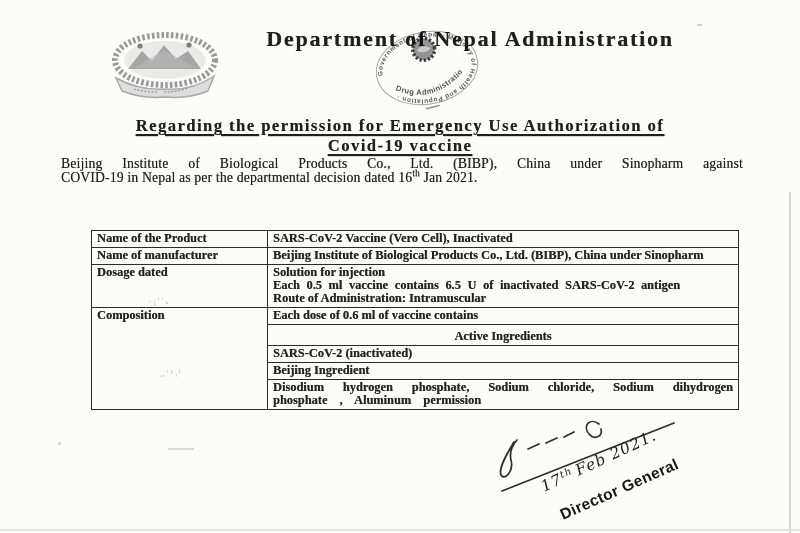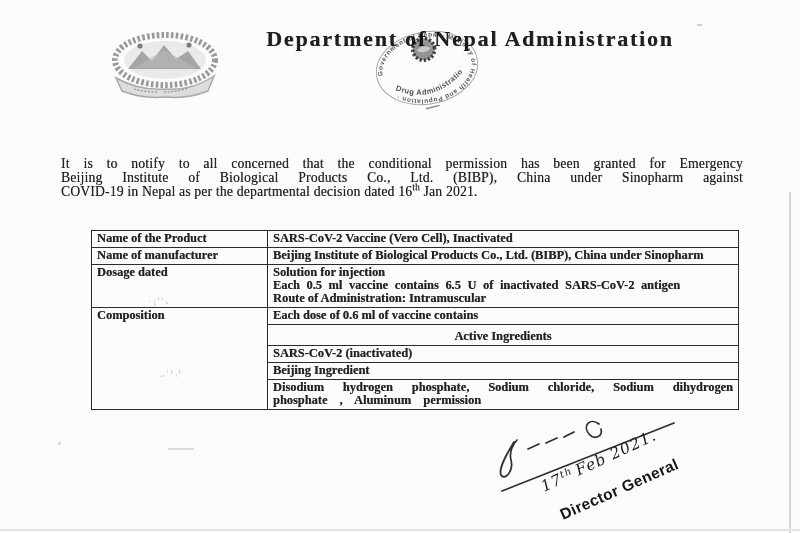--- a/index.html
+++ b/index.html
@@ -96,23 +96,26 @@
         <text font-size="7.6" letter-spacing="0.4">
           <textPath href="#arcPath">Drug Administration</textPath>
         </text>
         <circle cx="59" cy="29" r="11" fill="rgba(45,45,45,0.5)" stroke="rgba(35,35,35,0.85)" stroke-width="3.5" stroke-dasharray="2.2 2"></circle>
         <path d="M52,29 q7,-6 14,0 q-7,6 -14,0" fill="rgba(250,250,250,0.55)"></path>
         <line x1="51" y1="88" x2="65" y2="87" stroke="rgba(60,60,60,0.6)" stroke-width="1.4"></line>
       </g>
     </svg>
   </div>
 
+  <div class="abs ink" id="title">
+    <div class="t-line">Regarding the permission for Emergency Use Authorization of</div>
+    <div class="t-line">Covid-19 vaccine</div>
+  </div>
 
   <div class="abs ink" id="para">
-    <div class="p-line">It is to notify to all concerned that the conditional permission has been granted for Emergency</div>
     <div class="p-line">Beijing Institute of Biological Products Co., Ltd. (BIBP), China under Sinopharm against</div>
     <div class="p-last"><span>COVID-19 in Nepal as per the departmental decision dated 16</span><sup>th</sup><span> Jan 2021.</span></div>
   </div>
 
   <div class="abs ink" id="tablewrap">
     <table class="doc">
       <tbody>
         <tr>
           <td class="lbl">Name of the Product</td>
           <td>SARS-CoV-2 Vaccine (Vero Cell), Inactivated</td>

